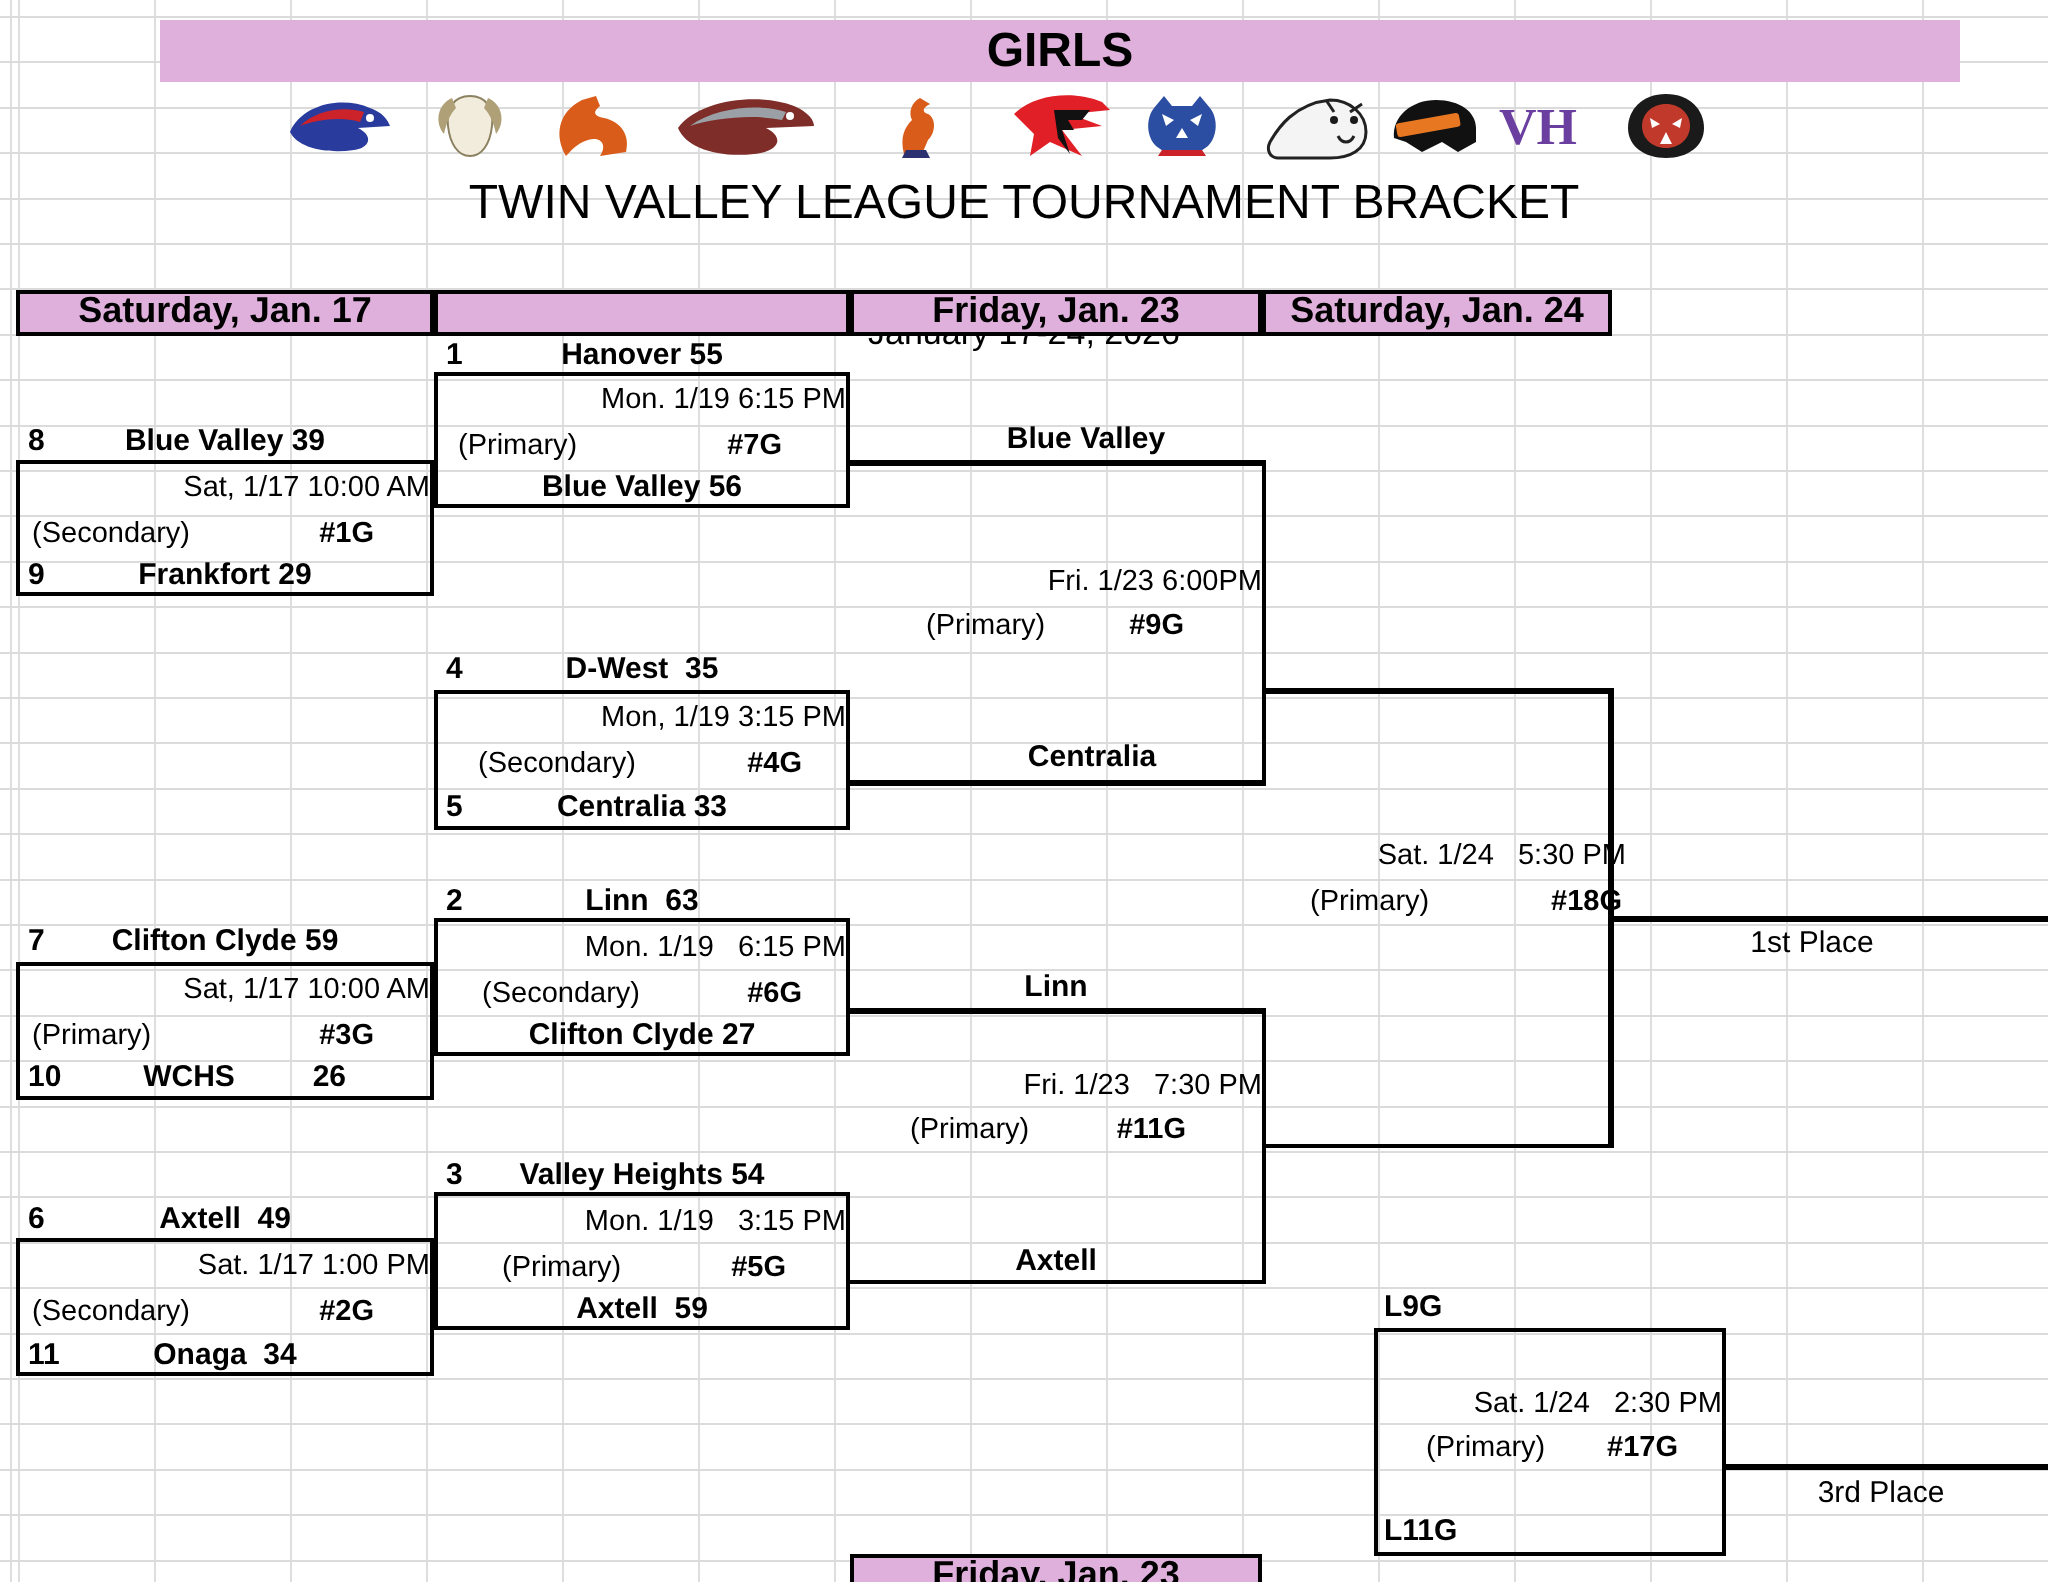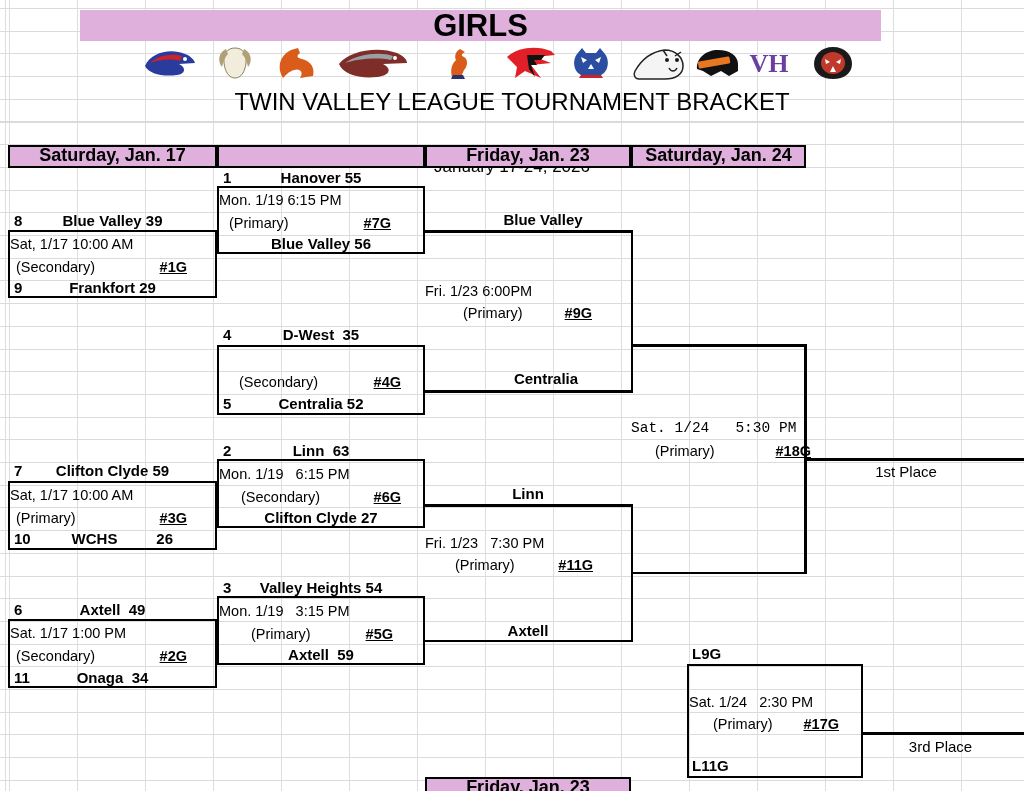--- a/index.html
+++ b/index.html
@@ -14,36 +14,36 @@
   .banner{position:absolute;background:#e0b0dd;text-align:center;font-weight:bold;}
   .hdr{position:absolute;background:#e0b0dd;border:2.5px solid #000;box-sizing:border-box;
        font-weight:bold;font-size:18px;text-align:center;line-height:17px;}
   .box{position:absolute;border:2.5px solid #000;box-sizing:border-box;background:transparent;}
   .hl{position:absolute;height:2.5px;background:#000;}
   .vl{position:absolute;width:2.5px;background:#000;}
   .slot{position:absolute;height:19px;line-height:19px;font-weight:bold;font-size:15px;}
   .slot .seed{position:absolute;left:6px;top:0;}
   .slot .team{display:block;text-align:center;}
   .slot .rscore{position:absolute;right:8px;top:0;}
-  .ginfo{position:absolute;height:18px;line-height:18px;font-size:14.5px;text-align:left;}
+  .ginfo{position:absolute;height:18px;line-height:18px;font-size:14.5px;text-align:right;}
   .venue{position:absolute;height:18px;line-height:18px;font-size:14.5px;display:flex;justify-content:space-between;box-sizing:border-box;}
-  .venue .gnum{font-weight:bold;text-decoration:underline;}
+  .venue .gnum{font-weight:bold;}
   .winlab{position:absolute;height:18px;line-height:18px;font-weight:bold;font-size:15px;text-align:center;}
   .winlab.left{text-align:left;}
   .place{position:absolute;height:18px;line-height:18px;font-size:15px;text-align:center;}
   .title{position:absolute;left:0;width:1024px;text-align:center;font-weight:normal;}
   .logo{position:absolute;top:44px;height:38px;}
   .logo svg{width:100%;height:100%;}
 </style>
 </head>
 <body>
 
 <div class="sheet">
 
-  <div class="banner" style="left:80px;top:10px;width:801px;height:31px;line-height:31px;font-size:31px;">GIRLS</div>
+  <div class="banner" style="left:80px;top:10px;width:900px;height:31px;line-height:31px;font-size:24px;">GIRLS</div>
 
   <div class="logo" style="left:141px;width:56px;">
     <svg viewBox="0 0 56 38">
         <path d="M4 22 C10 8 30 4 44 10 C50 12 53 16 54 19 L38 20 C46 24 44 30 36 31 C22 33 8 30 4 22 Z" fill="#2a3b9e"></path>
         <path d="M9 19 C17 11 31 9 41 12 L39 17 C29 14 17 16 9 19 Z" fill="#cc2229"></path>
         <circle cx="44" cy="15" r="2" fill="#fff"></circle>
       </svg>
   </div>
   <div class="logo" style="left:213px;width:44px;">
     <svg viewBox="0 0 44 38">
@@ -176,21 +176,21 @@
   </div>
   <div class="slot" style="left:217px;top:234px;width:208px;">
     <span class="team">Blue Valley 56</span>
   </div>
   <div class="slot" style="left:217px;top:325px;width:208px;">
     <span class="seed">4</span>
     <span class="team">D-West&nbsp; 35</span>
   </div>
   <div class="slot" style="left:217px;top:394px;width:208px;">
     <span class="seed">5</span>
-    <span class="team">Centralia 52</span>
+    <span class="team">Centralia 33</span>
   </div>
   <div class="slot" style="left:217px;top:441px;width:208px;">
     <span class="seed">2</span>
     <span class="team">Linn&nbsp; 63</span>
   </div>
   <div class="slot" style="left:217px;top:508px;width:208px;">
     <span class="team">Clifton Clyde 27</span>
   </div>
   <div class="slot" style="left:217px;top:578px;width:208px;">
     <span class="seed">3</span>
@@ -222,20 +222,21 @@
   <div class="ginfo" style="left:10px;top:624px;width:205px;">Sat. 1/17 1:00 PM</div>
   <div class="venue" style="left:10px;top:647px;width:205px;padding:0 28px 0 6px;">
     <span>(Secondary)</span>
       <span class="gnum">#2G</span>
   </div>
   <div class="ginfo" style="left:219px;top:191px;width:204px;">Mon. 1/19 6:15 PM</div>
   <div class="venue" style="left:219px;top:214px;width:204px;padding:0 32px 0 10px;">
     <span>(Primary)</span>
       <span class="gnum">#7G</span>
   </div>
+  <div class="ginfo" style="left:219px;top:350px;width:204px;">Mon, 1/19 3:15 PM</div>
   <div class="venue" style="left:219px;top:373px;width:204px;padding:0 22px 0 20px;">
     <span>(Secondary)</span>
       <span class="gnum">#4G</span>
   </div>
   <div class="ginfo" style="left:219px;top:465px;width:204px;">Mon. 1/19&nbsp;&nbsp; 6:15 PM</div>
   <div class="venue" style="left:219px;top:488px;width:204px;padding:0 22px 0 22px;">
     <span>(Secondary)</span>
       <span class="gnum">#6G</span>
   </div>
   <div class="ginfo" style="left:219px;top:602px;width:204px;">Mon. 1/19&nbsp;&nbsp; 3:15 PM</div>
@@ -246,21 +247,21 @@
   <div class="ginfo" style="left:425px;top:282px;width:206px;">Fri. 1/23 6:00PM</div>
   <div class="venue" style="left:425px;top:304px;width:206px;padding:0 39px 0 38px;">
     <span>(Primary)</span>
       <span class="gnum">#9G</span>
   </div>
   <div class="ginfo" style="left:425px;top:534px;width:206px;">Fri. 1/23&nbsp;&nbsp; 7:30 PM</div>
   <div class="venue" style="left:425px;top:556px;width:206px;padding:0 38px 0 30px;">
     <span>(Primary)</span>
       <span class="gnum">#11G</span>
   </div>
-  <div class="ginfo" style="left:631px;top:419px;width:182px;font-family:Liberation Mono, monospace;">Sat. 1/24&nbsp;&nbsp; 5:30 PM</div>
+  <div class="ginfo" style="left:631px;top:419px;width:182px;">Sat. 1/24&nbsp;&nbsp; 5:30 PM</div>
   <div class="venue" style="left:631px;top:442px;width:186px;padding:0 6px 0 24px;">
     <span>(Primary)</span>
       <span class="gnum">#18G</span>
   </div>
   <div class="ginfo" style="left:689px;top:693px;width:172px;">Sat. 1/24&nbsp;&nbsp; 2:30 PM</div>
   <div class="venue" style="left:689px;top:715px;width:172px;padding:0 22px 0 24px;">
     <span>(Primary)</span>
       <span class="gnum">#17G</span>
   </div>
 

